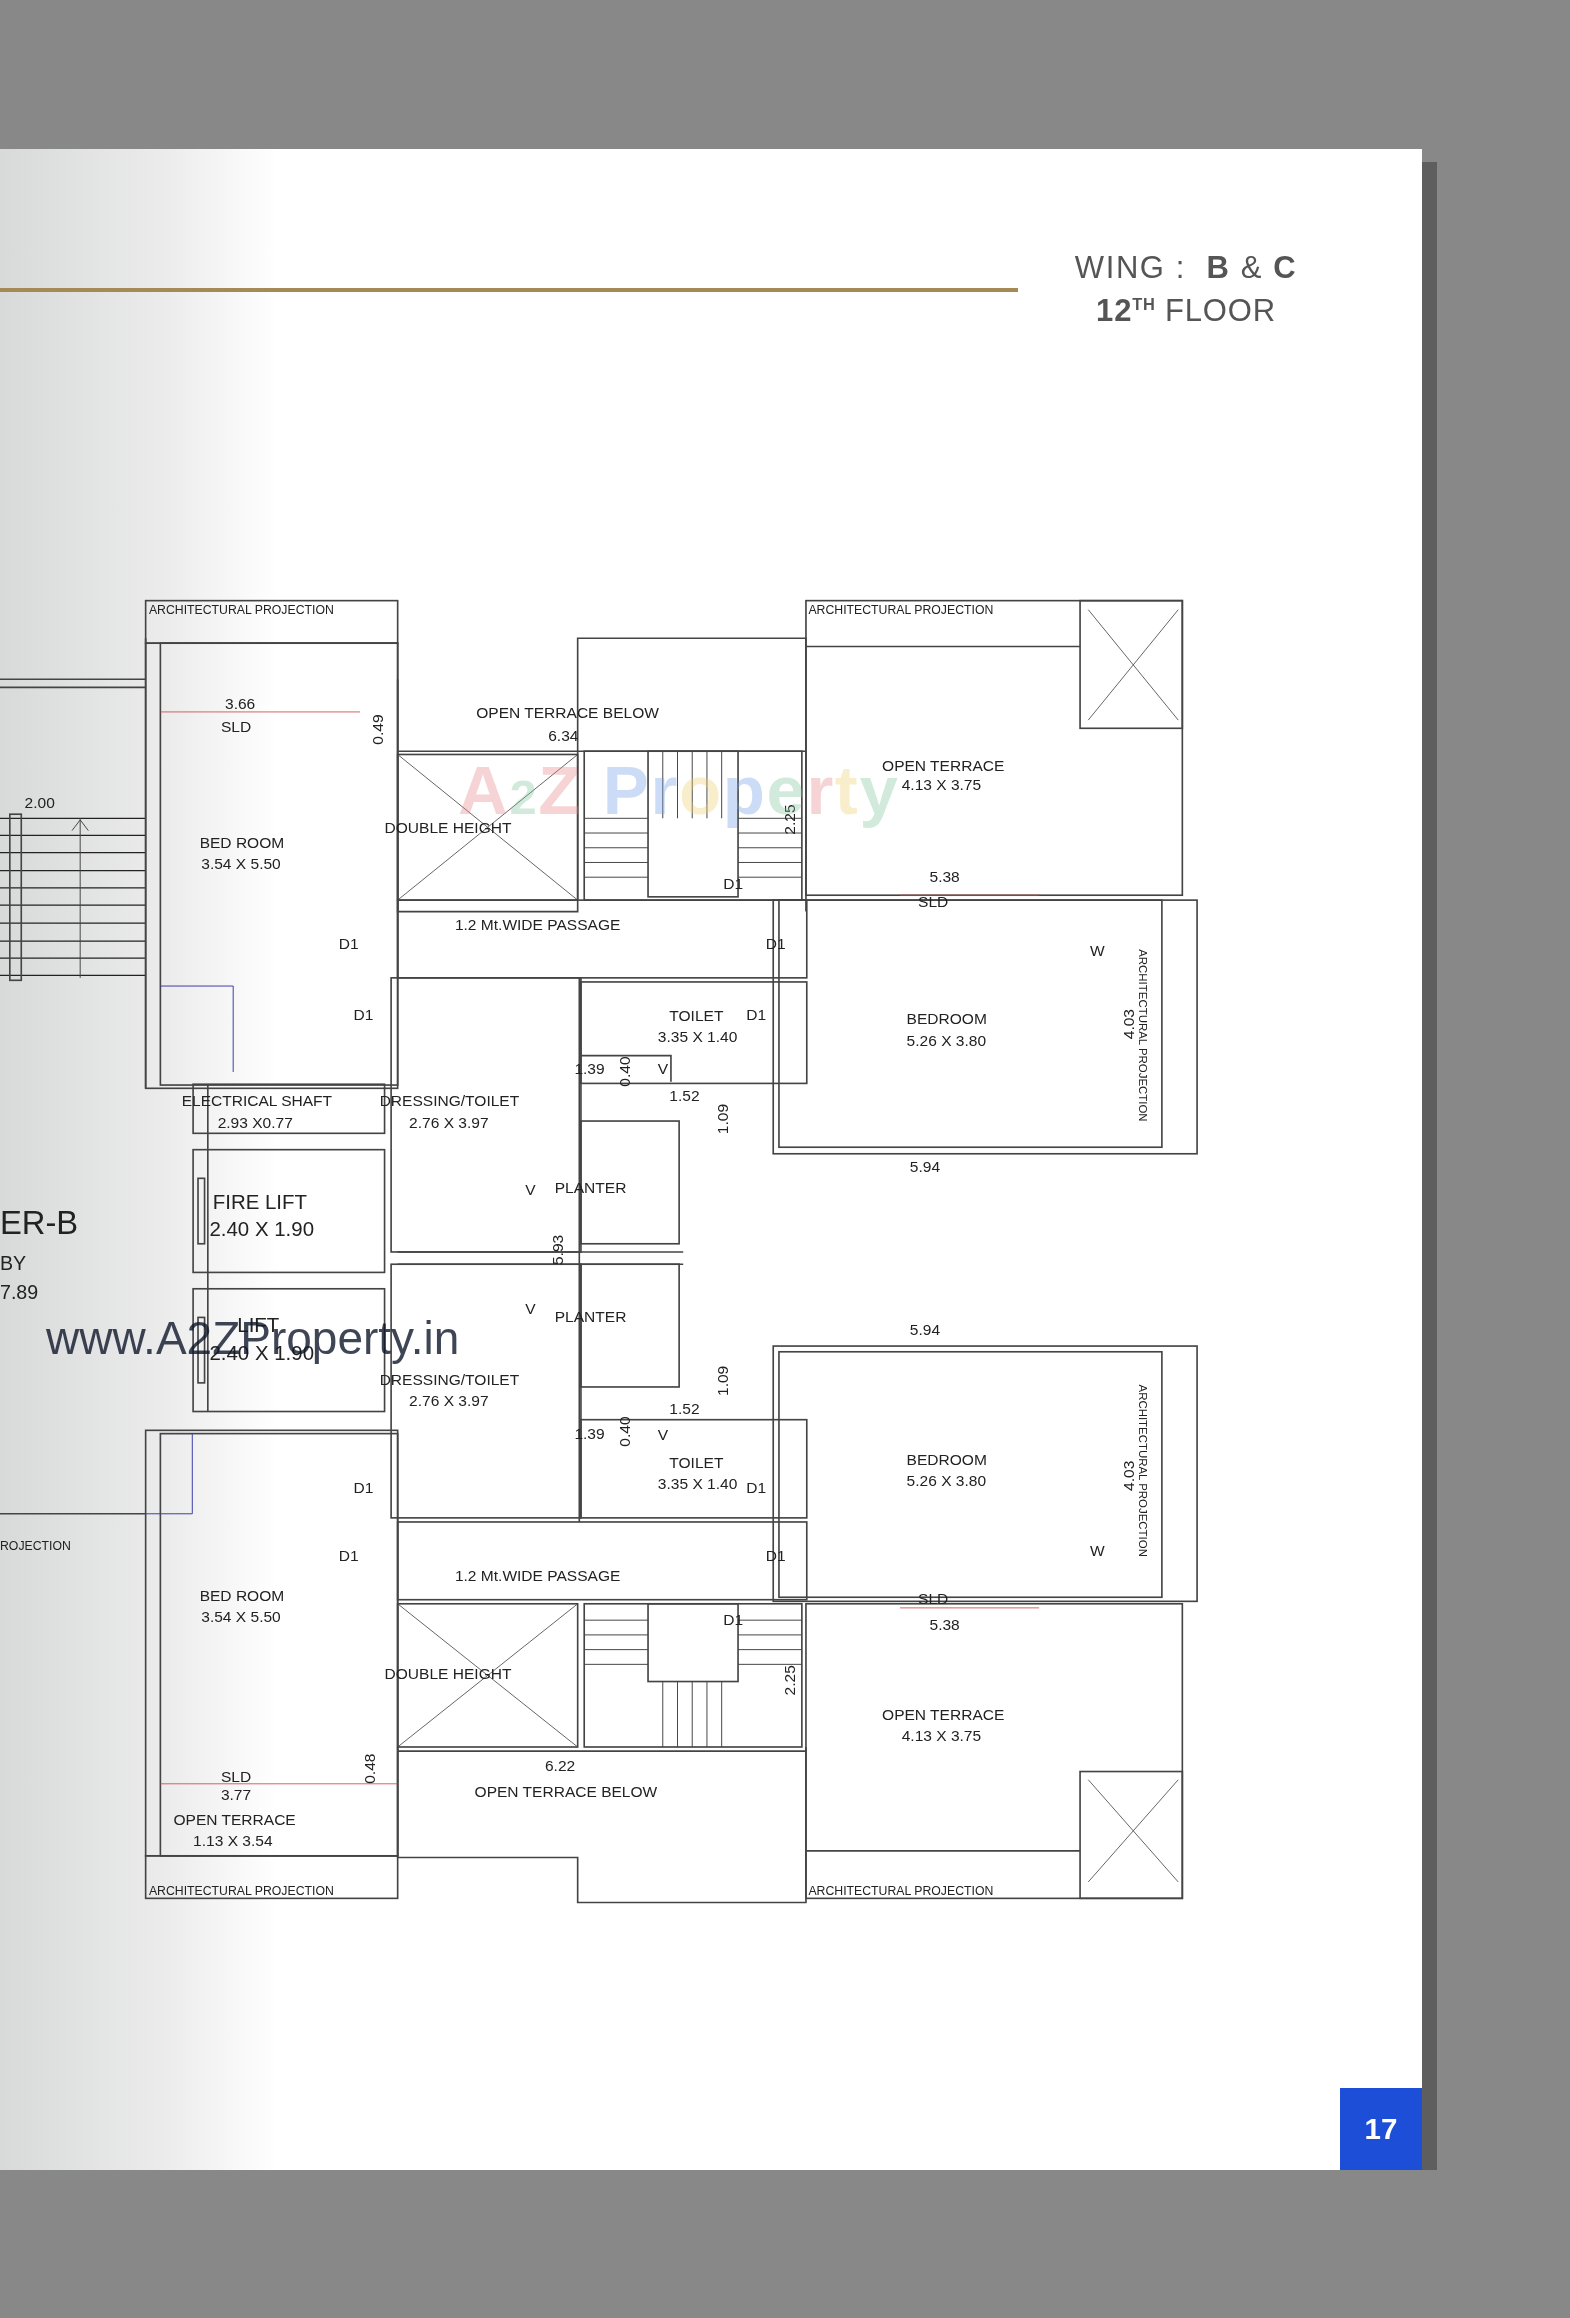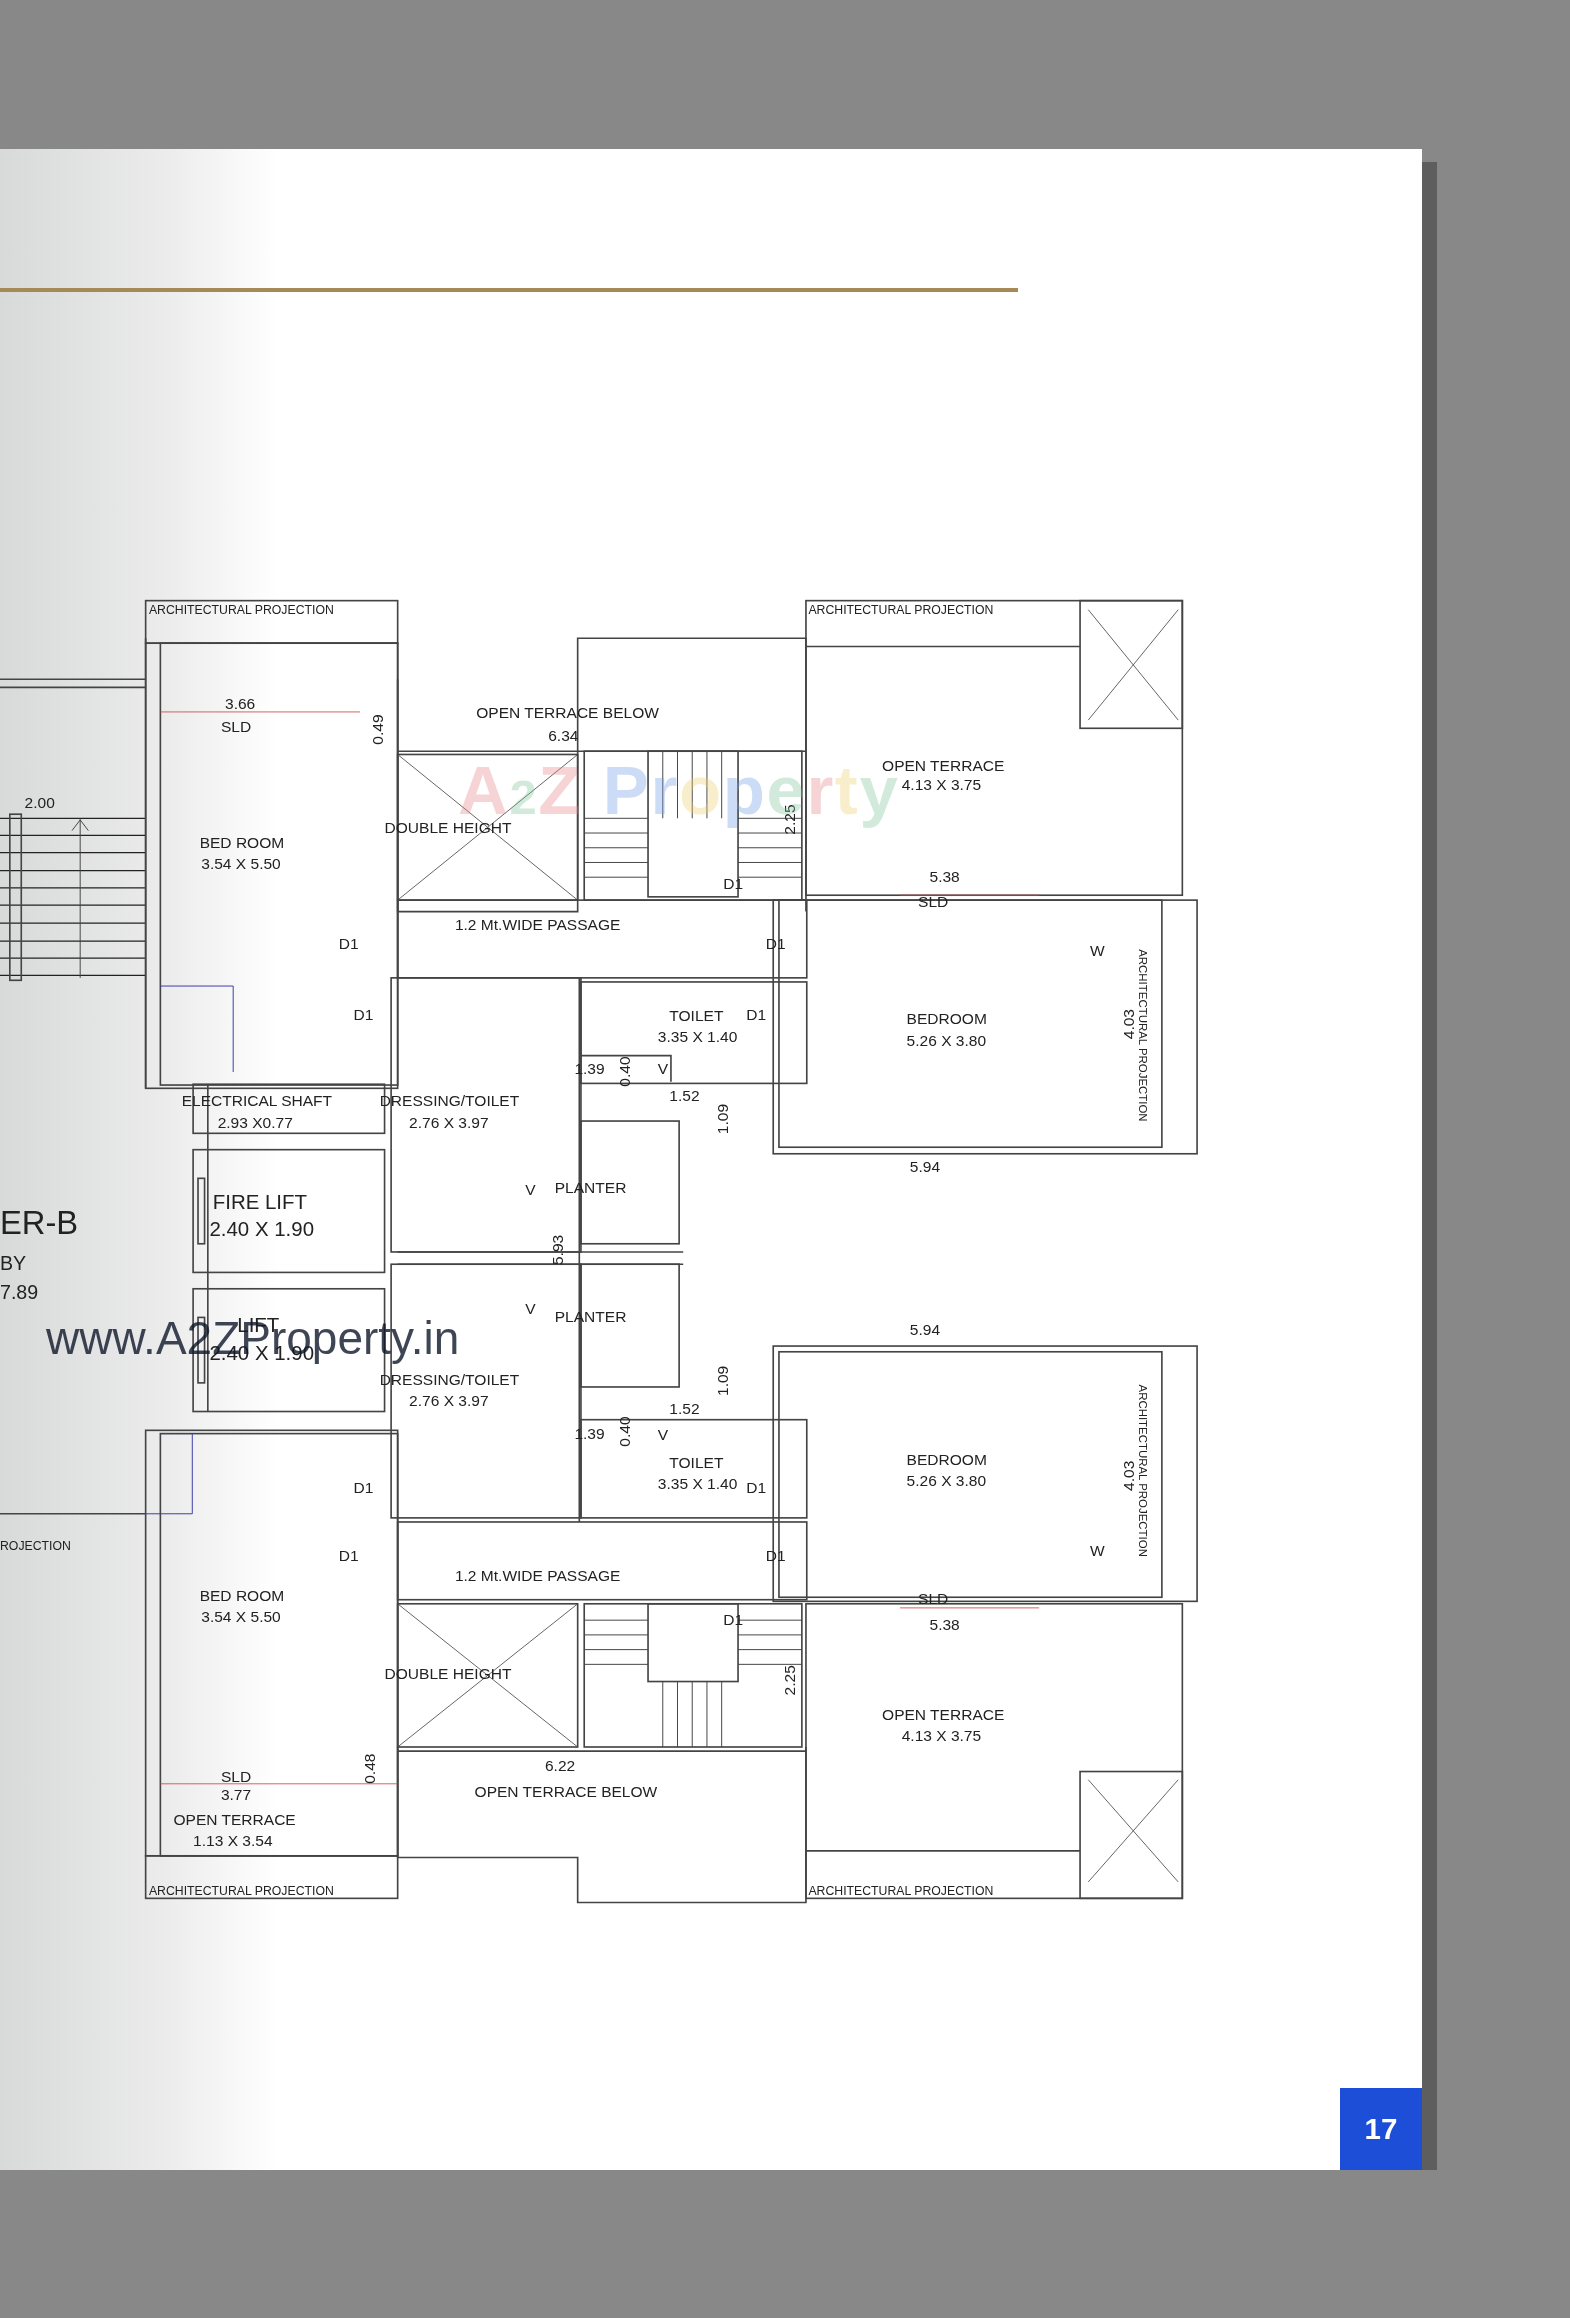--- a/index.html
+++ b/index.html
@@ -19,20 +19,24 @@
   .wm1 { position:absolute; left:424px; top:751px; font-size:69px; font-weight:700; letter-spacing:1.6px; opacity:0.35; white-space:nowrap;margin-left:34px; }
   .wm2 { position:absolute; left:46px; top:1311px; font-size:46px; color:#0f172a; opacity:0.8; white-space:nowrap; }
 </style>
 </head>
 <body>
 
 <div class="page-shadow"></div>
 <div class="page">
   <div class="left-fade"></div>
   <div class="gold-rule"></div>
+  <div class="heading">
+    <div class="l1"><span>WING :</span>&nbsp; <b>B</b> <span>&amp;</span> <b>C</b></div>
+    <div class="l2"><b>12</b><sup>TH</sup> <span>FLOOR</span></div>
+  </div>
   <div class="page-no">17</div>
 </div>
 
 <svg class="plan" width="1571" height="2319" xmlns="http://www.w3.org/2000/svg" viewBox="0 0 1920 2834">
   <g fill="none" stroke="#444" stroke-width="2">
 
     <line x1="0" y1="830" x2="178" y2="830"></line>
       <line x1="0" y1="840" x2="178" y2="840"></line>
     <g stroke="#222" stroke-width="1.5">
       <line x1="0" y1="1000" x2="178" y2="1000"></line>

